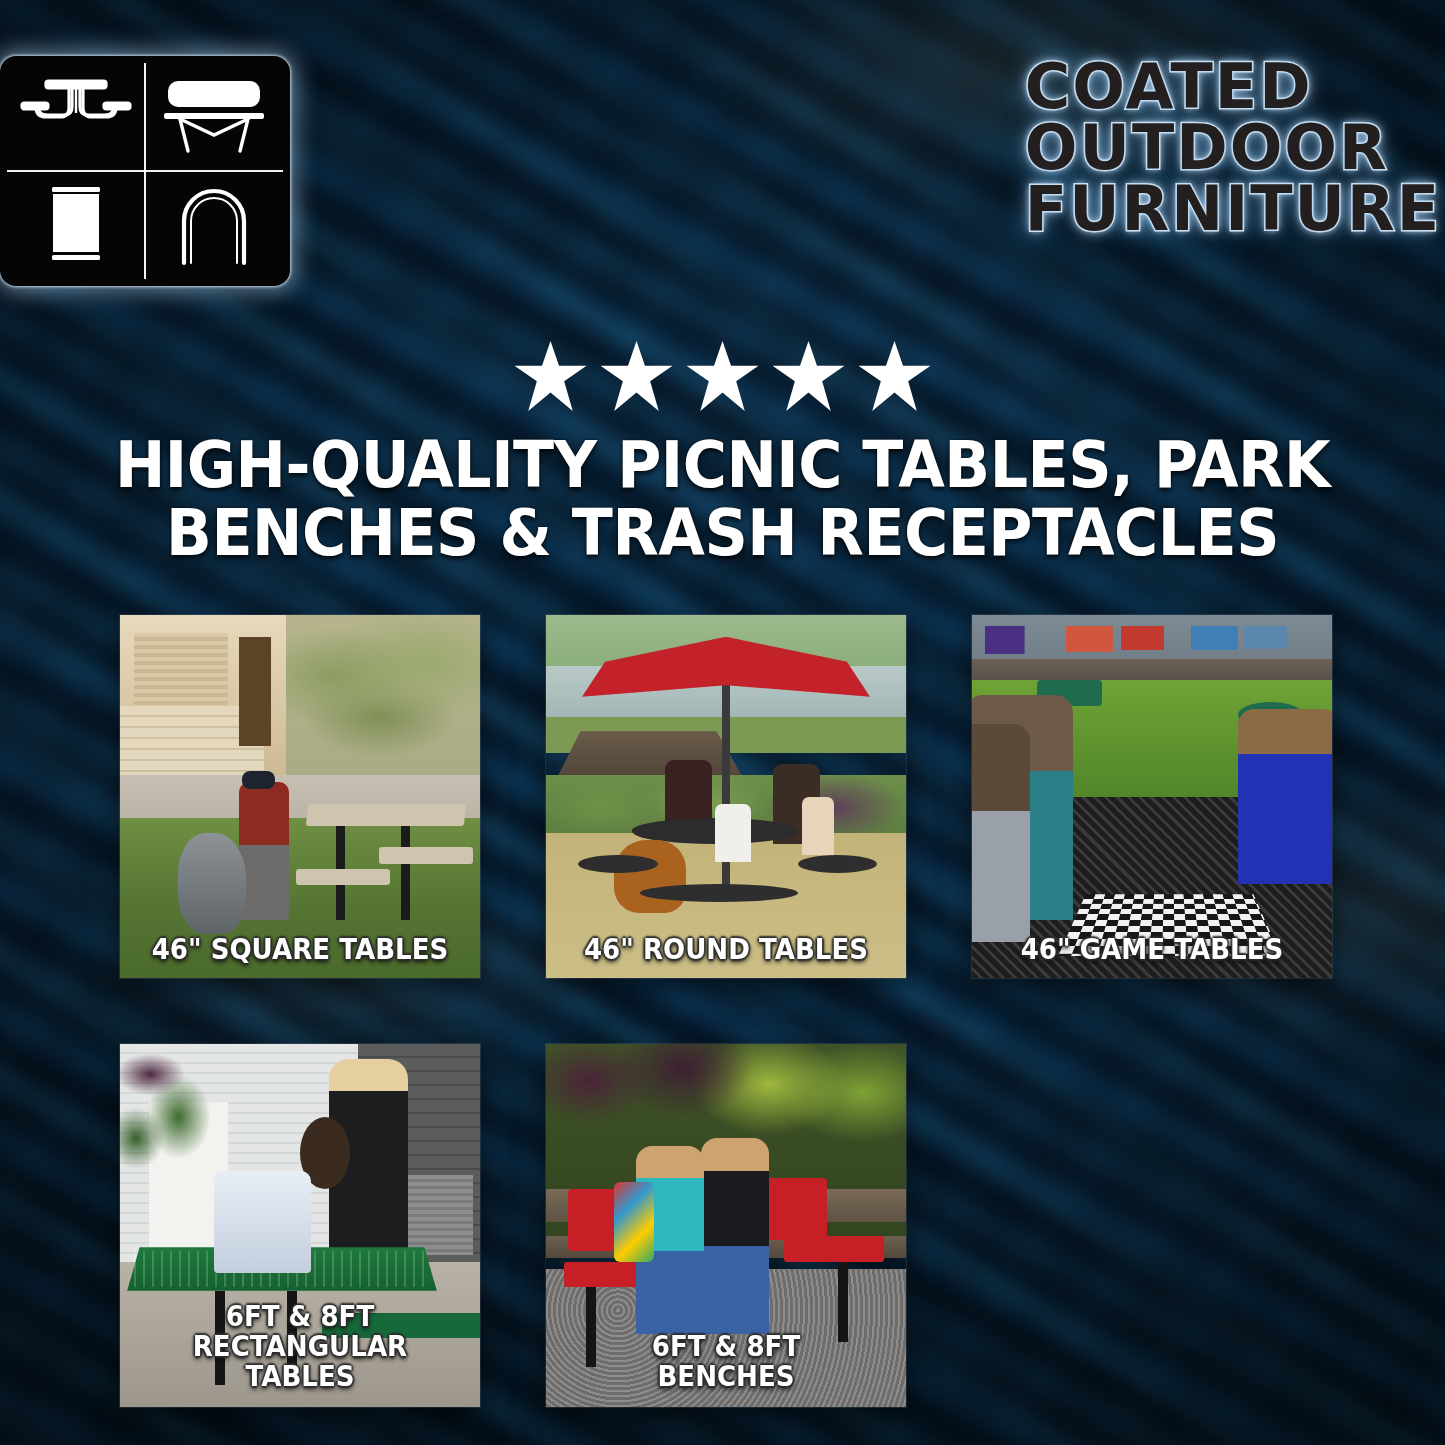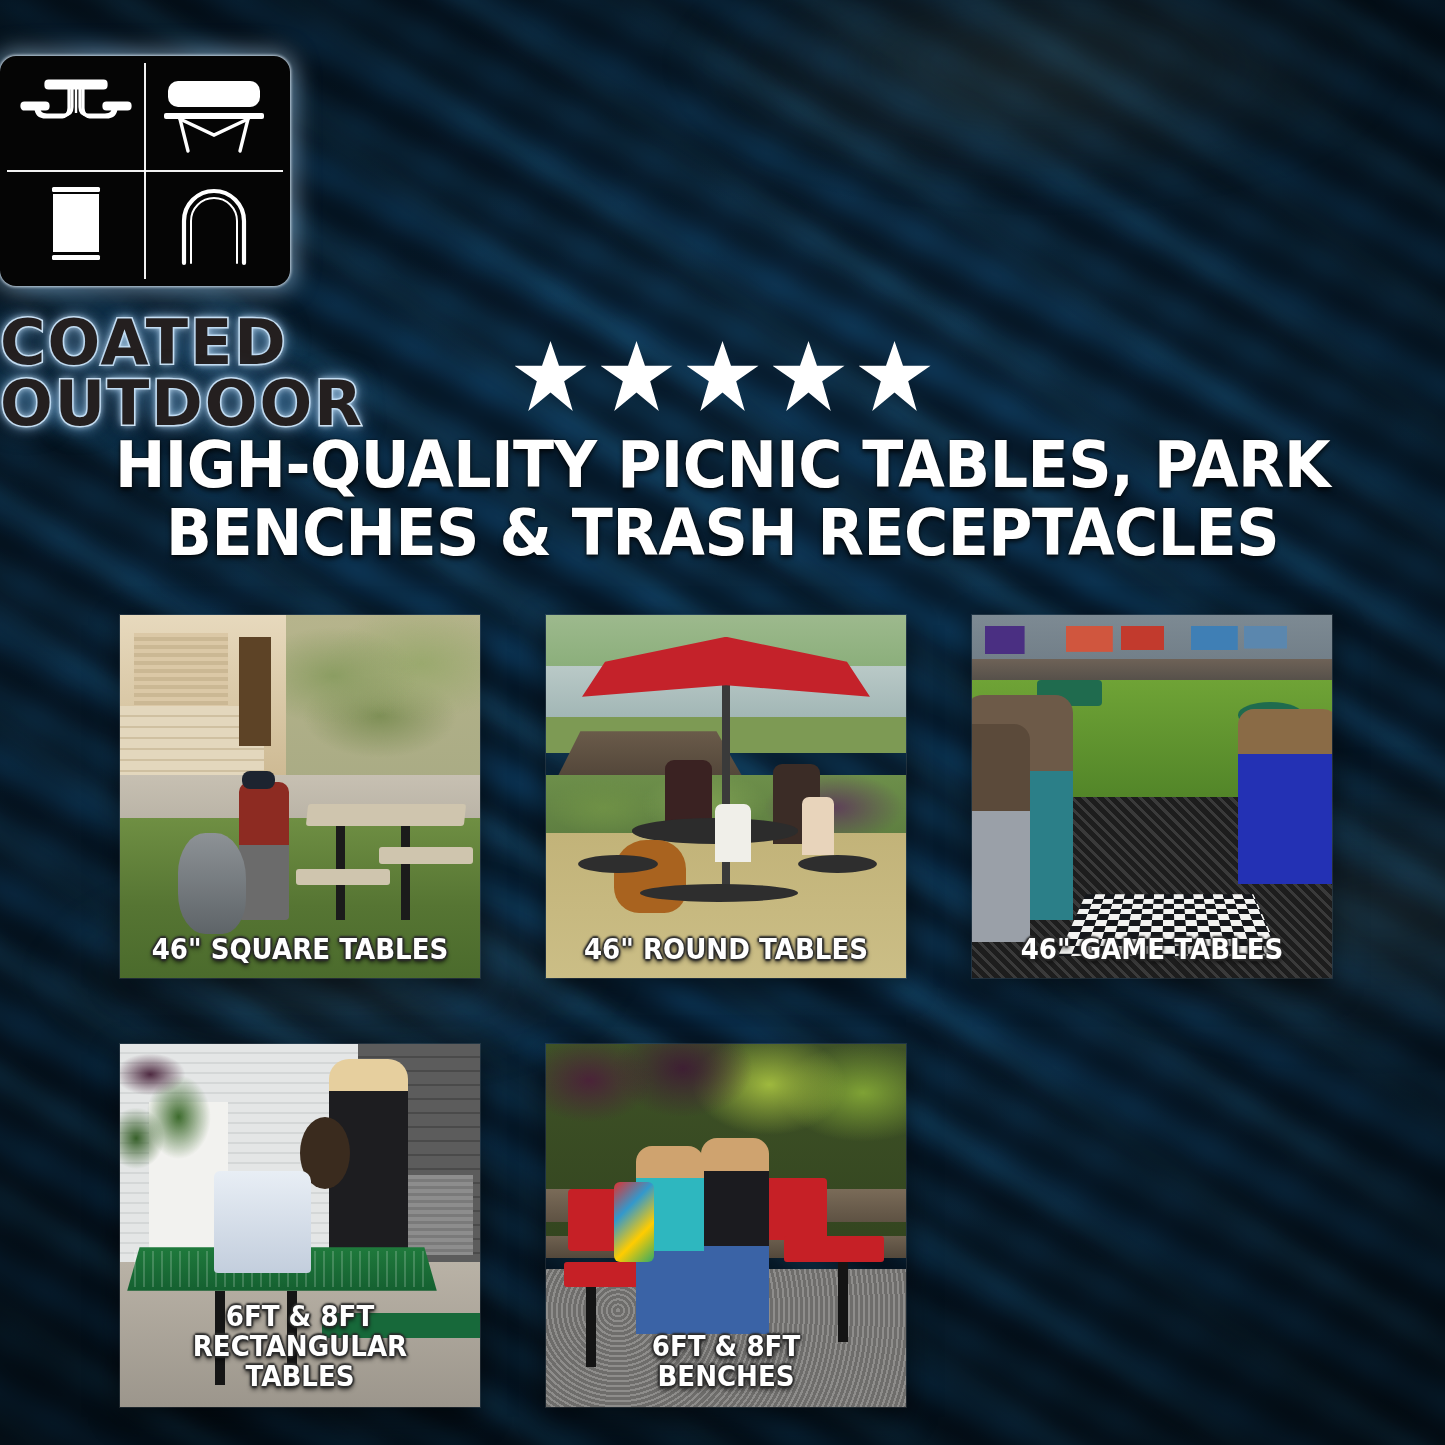--- a/index.html
+++ b/index.html
@@ -50,21 +50,21 @@
       radial-gradient(ellipse 420px 150px at 25% 66%, rgba(140,150,120,.14), transparent 72%),
       radial-gradient(ellipse 520px 200px at 92% 62%, rgba(150,158,128,.15), transparent 72%);
     filter:blur(22px);
   }
   .bg-vig{
     position:absolute;inset:0;
     background:radial-gradient(ellipse 1100px 900px at 50% 46%, rgba(0,0,0,0) 38%, rgba(0,0,0,.55) 100%);
   }
 
   
-  .header{position:absolute;left:0;right:12px;top:56px;display:flex;justify-content:space-between;align-items:flex-start;gap:26px;flex-direction:column;}
+  .header{position:absolute;left:0;right:4px;top:56px;display:flex;justify-content:space-between;align-items:flex-start;gap:26px;}
   .logo-mark{
     width:290px;height:230px;background:#050505;border-radius:16px;
     box-shadow:0 0 22px 6px rgba(170,205,235,.55), 0 0 3px 1px rgba(255,255,255,.8);
     position:relative;padding:0;box-sizing:border-box;
   }
   .logo-grid{position:absolute;inset:7px;display:grid;grid-template-columns:1fr 1fr;grid-template-rows:1fr 1fr;}
   .logo-cell{position:relative;display:flex;align-items:center;justify-content:center;}
   .logo-grid::before{content:"";position:absolute;left:0;right:0;top:50%;height:2px;background:rgba(255,255,255,.95);transform:translateY(-1px);}
   .logo-grid::after{content:"";position:absolute;top:0;bottom:0;left:50%;width:2px;background:rgba(255,255,255,.95);transform:translateX(-1px);}
 
@@ -317,20 +317,21 @@
             <path d="M33 82 V40 a23 23 0 0 1 46 0 V82" fill="none" stroke="#fff" stroke-width="2" stroke-linecap="round"></path>
           </svg>
         </div>
 
       </div>
     </div>
 
     <div class="brand">
       <div class="brand-line">COATED</div>
       <div class="brand-line">OUTDOOR</div>
+      <div class="brand-line">FURNITURE</div>
     </div>
 
   </div>
 
   <div class="stars">
     <div class="star"></div>
     <div class="star"></div>
     <div class="star"></div>
     <div class="star"></div>
     <div class="star"></div>

